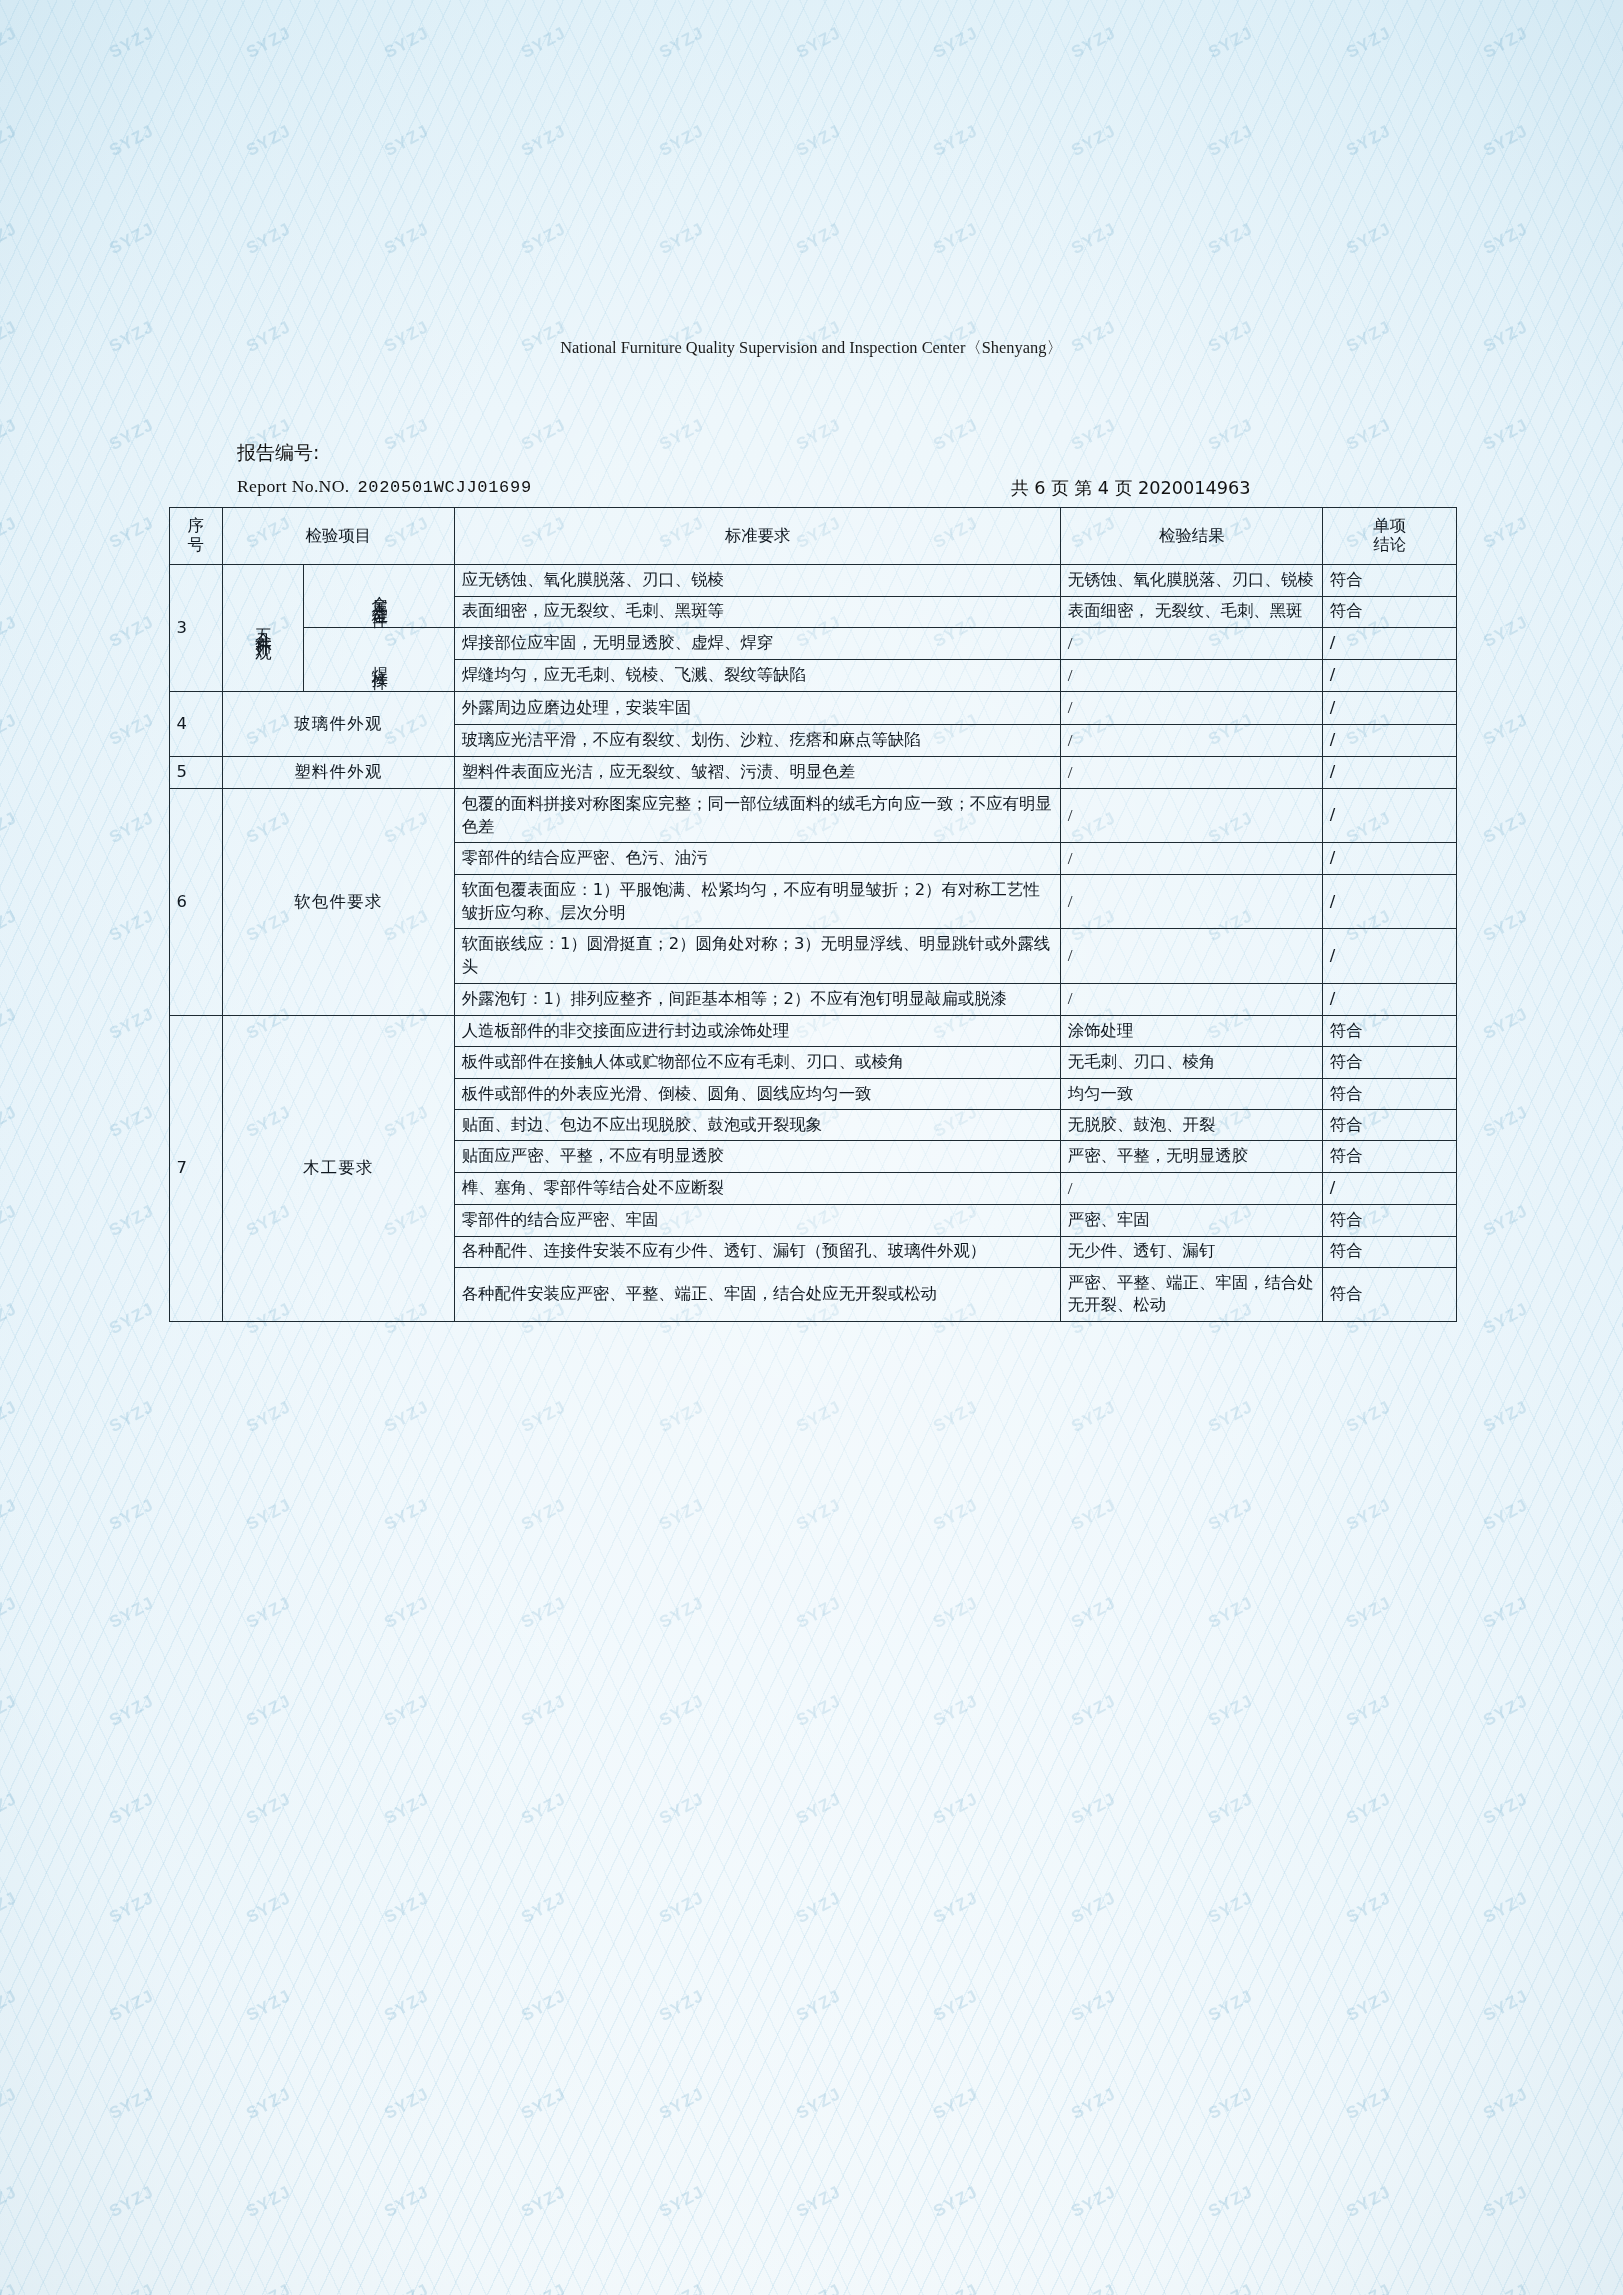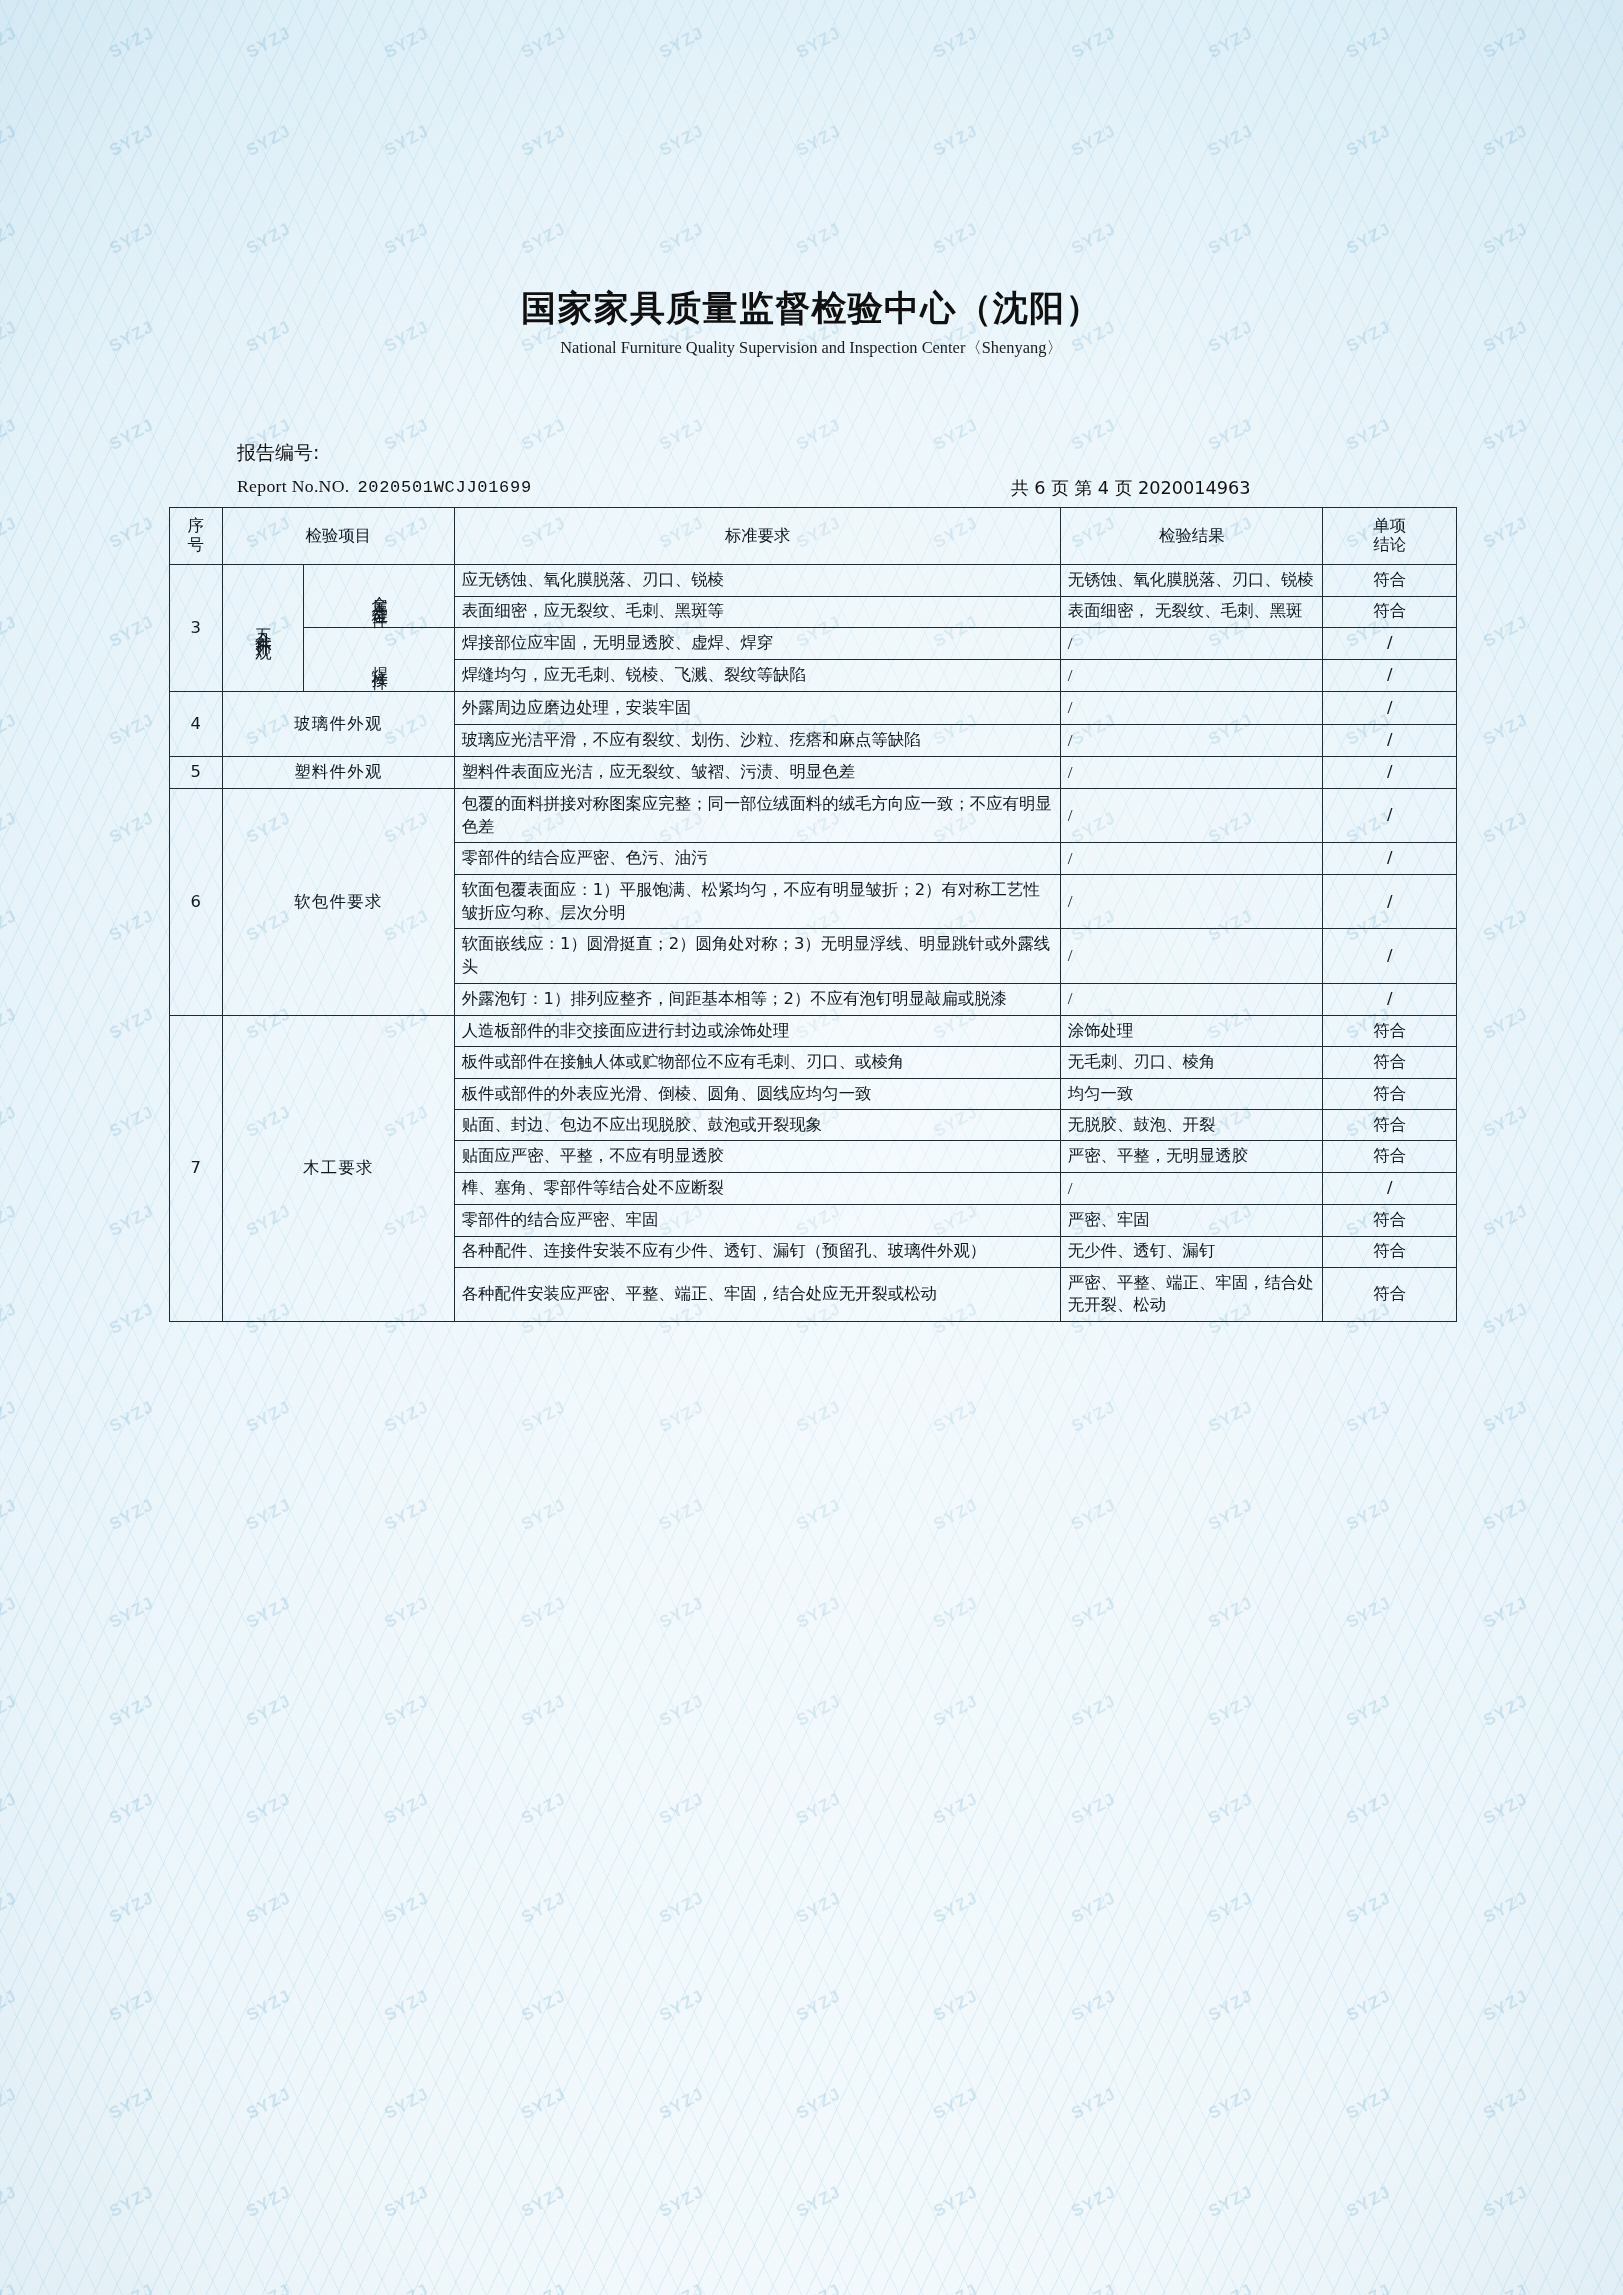--- a/index.html
+++ b/index.html
@@ -155,21 +155,21 @@
     line-height: 1.38;
     color: #101820;
     vertical-align: middle;
     background: transparent;
   }
   th {
     text-align: center;
     font-weight: normal;
     padding: 9.2px 3.9px;
   }
-  td.center { text-align: center; }
+  td.center { text-align: left; }
   td.vtext {
     text-align: center;
     letter-spacing: 1.3px;
     padding: 2.6px 1.3px;
     font-size: 16.4px;
   }
   .vertical {
     writing-mode: vertical-rl;
     text-orientation: upright;
     letter-spacing: 3.9px;
@@ -499,21 +499,20 @@
     <div class="wm" style="left: 1070px; top: 2290px;">SYZJ</div>
     <div class="wm" style="left: 1207px; top: 2290px;">SYZJ</div>
     <div class="wm" style="left: 1345px; top: 2290px;">SYZJ</div>
     <div class="wm" style="left: 1482px; top: 2290px;">SYZJ</div>
     <div class="wm" style="left: 1620px; top: 2290px;">SYZJ</div>
   </div>
 <div id="vignette"></div>
 
 <div id="content">
 
-  <div id="title-cn" class="hdr">国家家具质量监督检验中心（沈阳）</div>
   <div id="title-en" class="hdr">National Furniture Quality Supervision and Inspection Center〈Shenyang〉</div>
 
   <div id="report-label-cn">报告编号:</div>
 
   <div id="report-no-line">
     <span>Report No.NO.</span><span id="report-no-value">2020501WCJJ01699</span>
   </div>
 
   <div id="page-info">共 6 页   第 4 页 2020014963</div>
 

